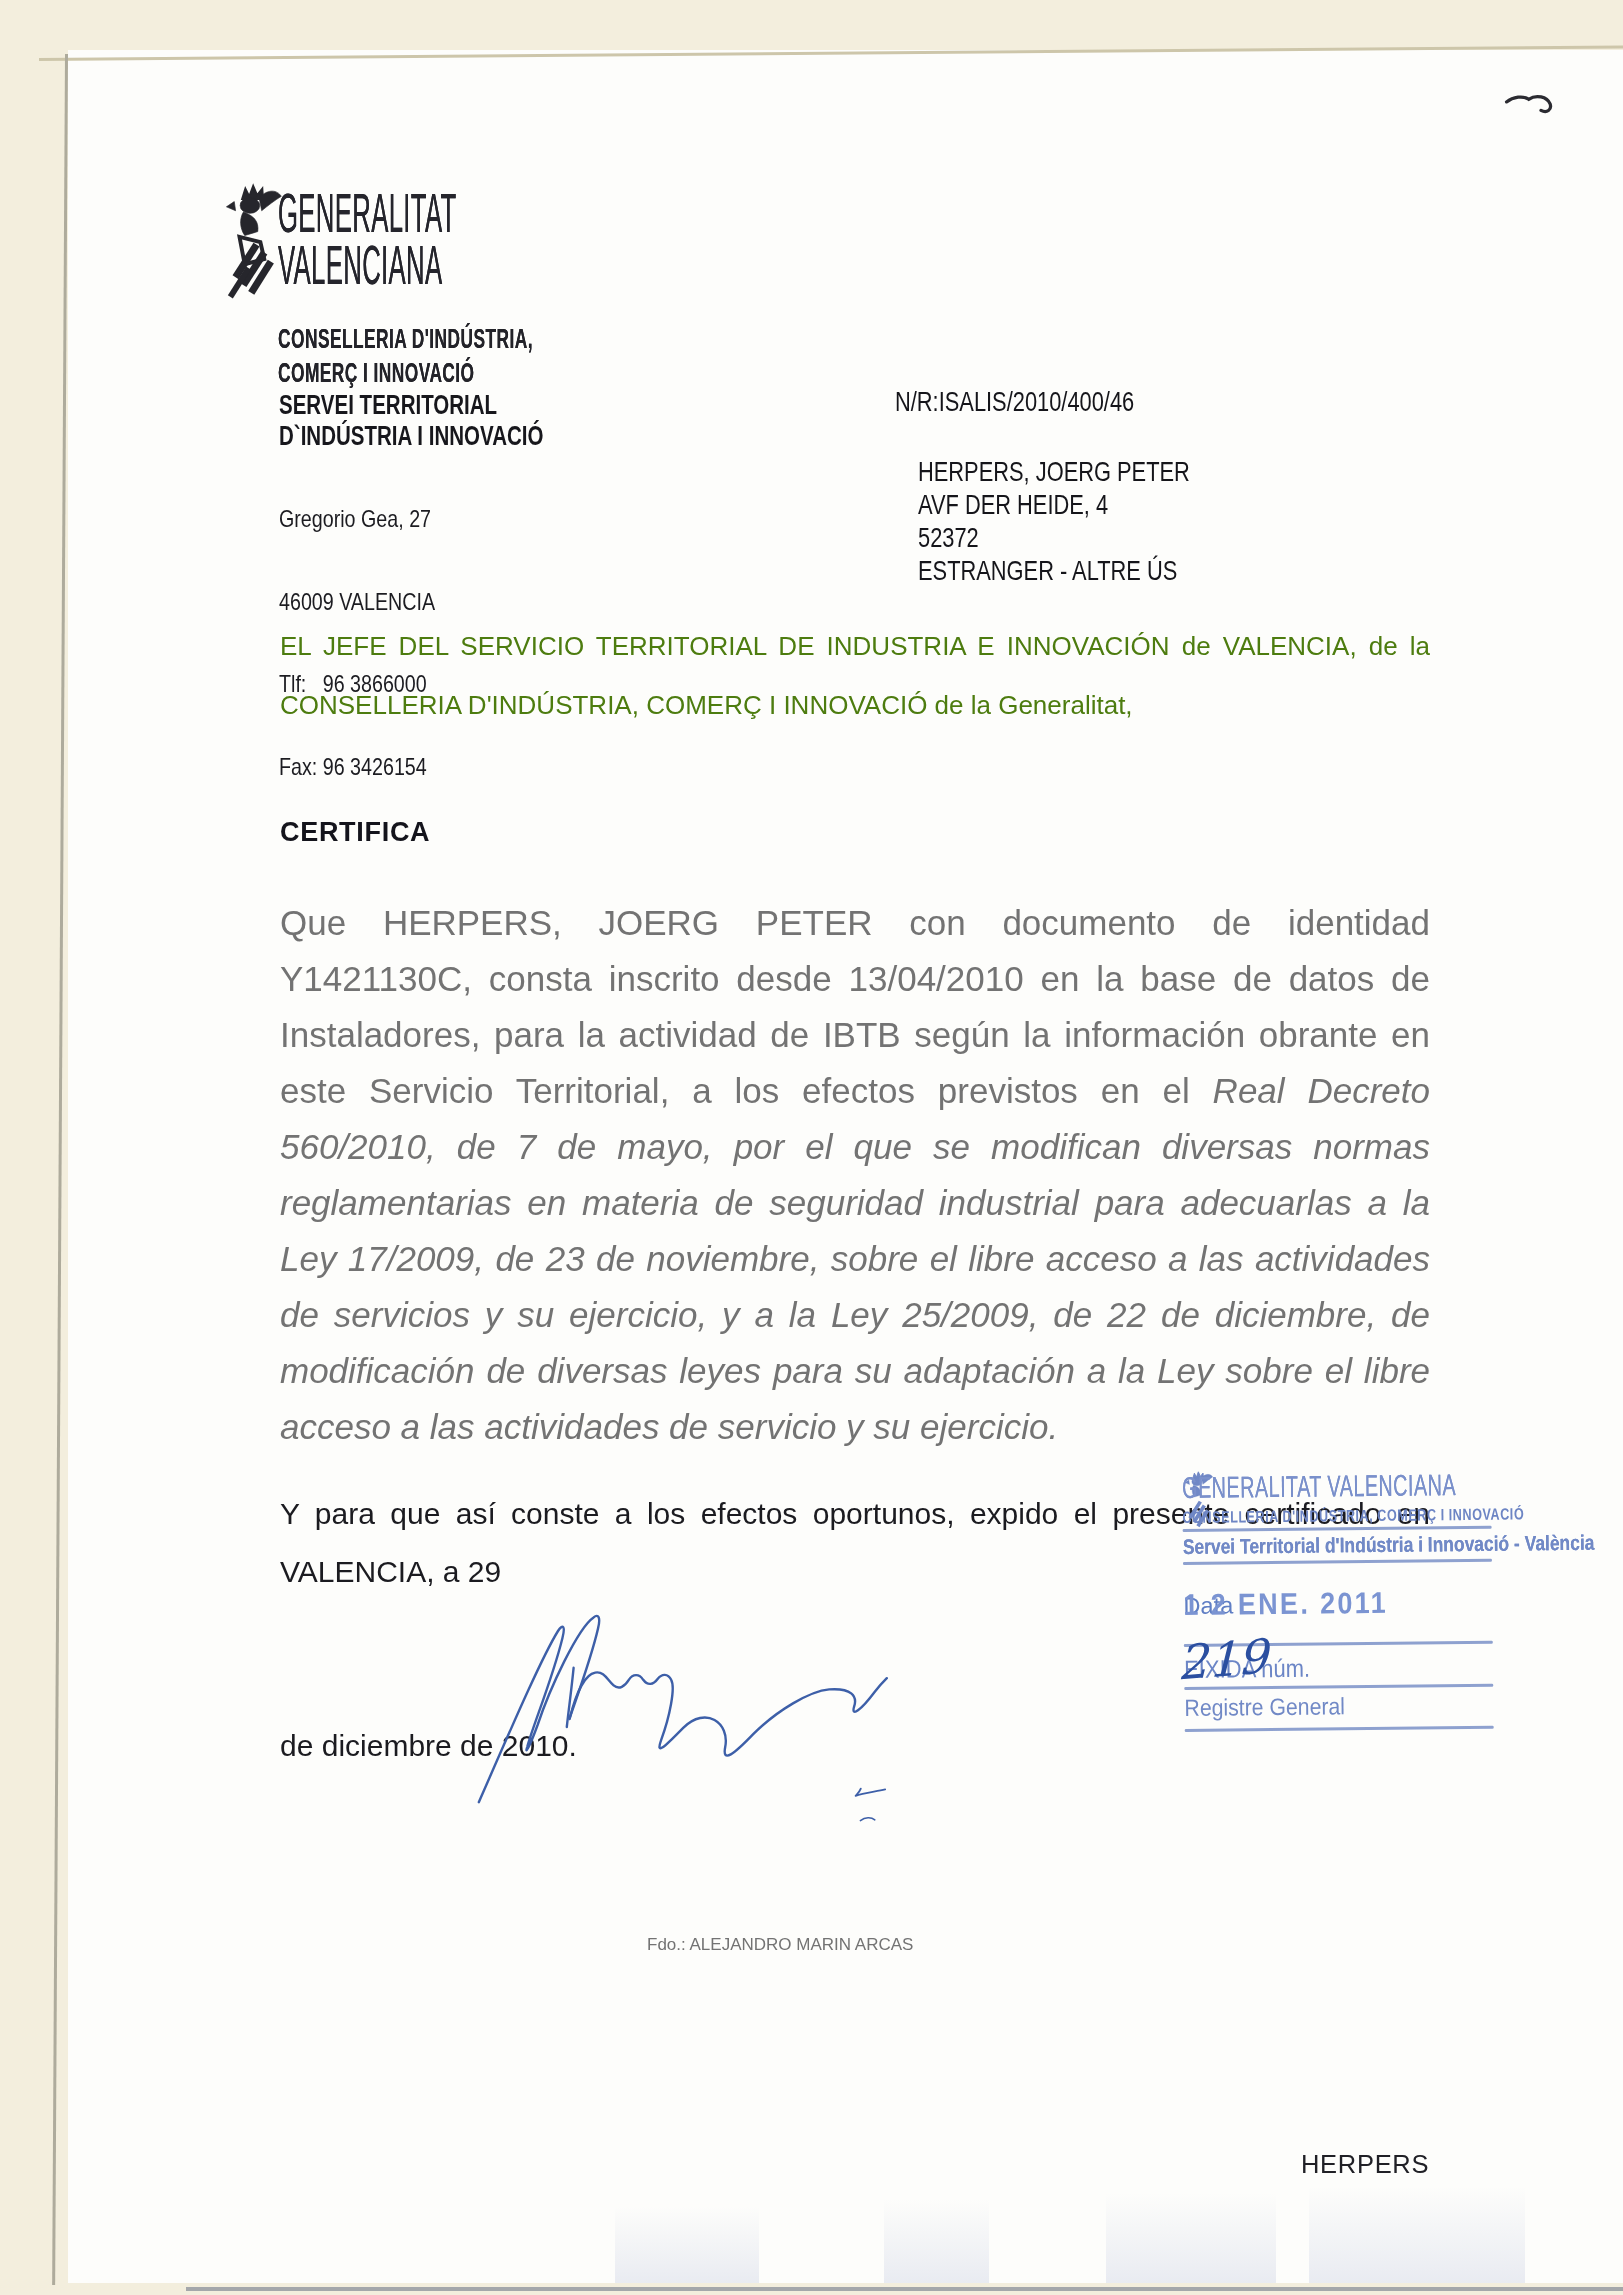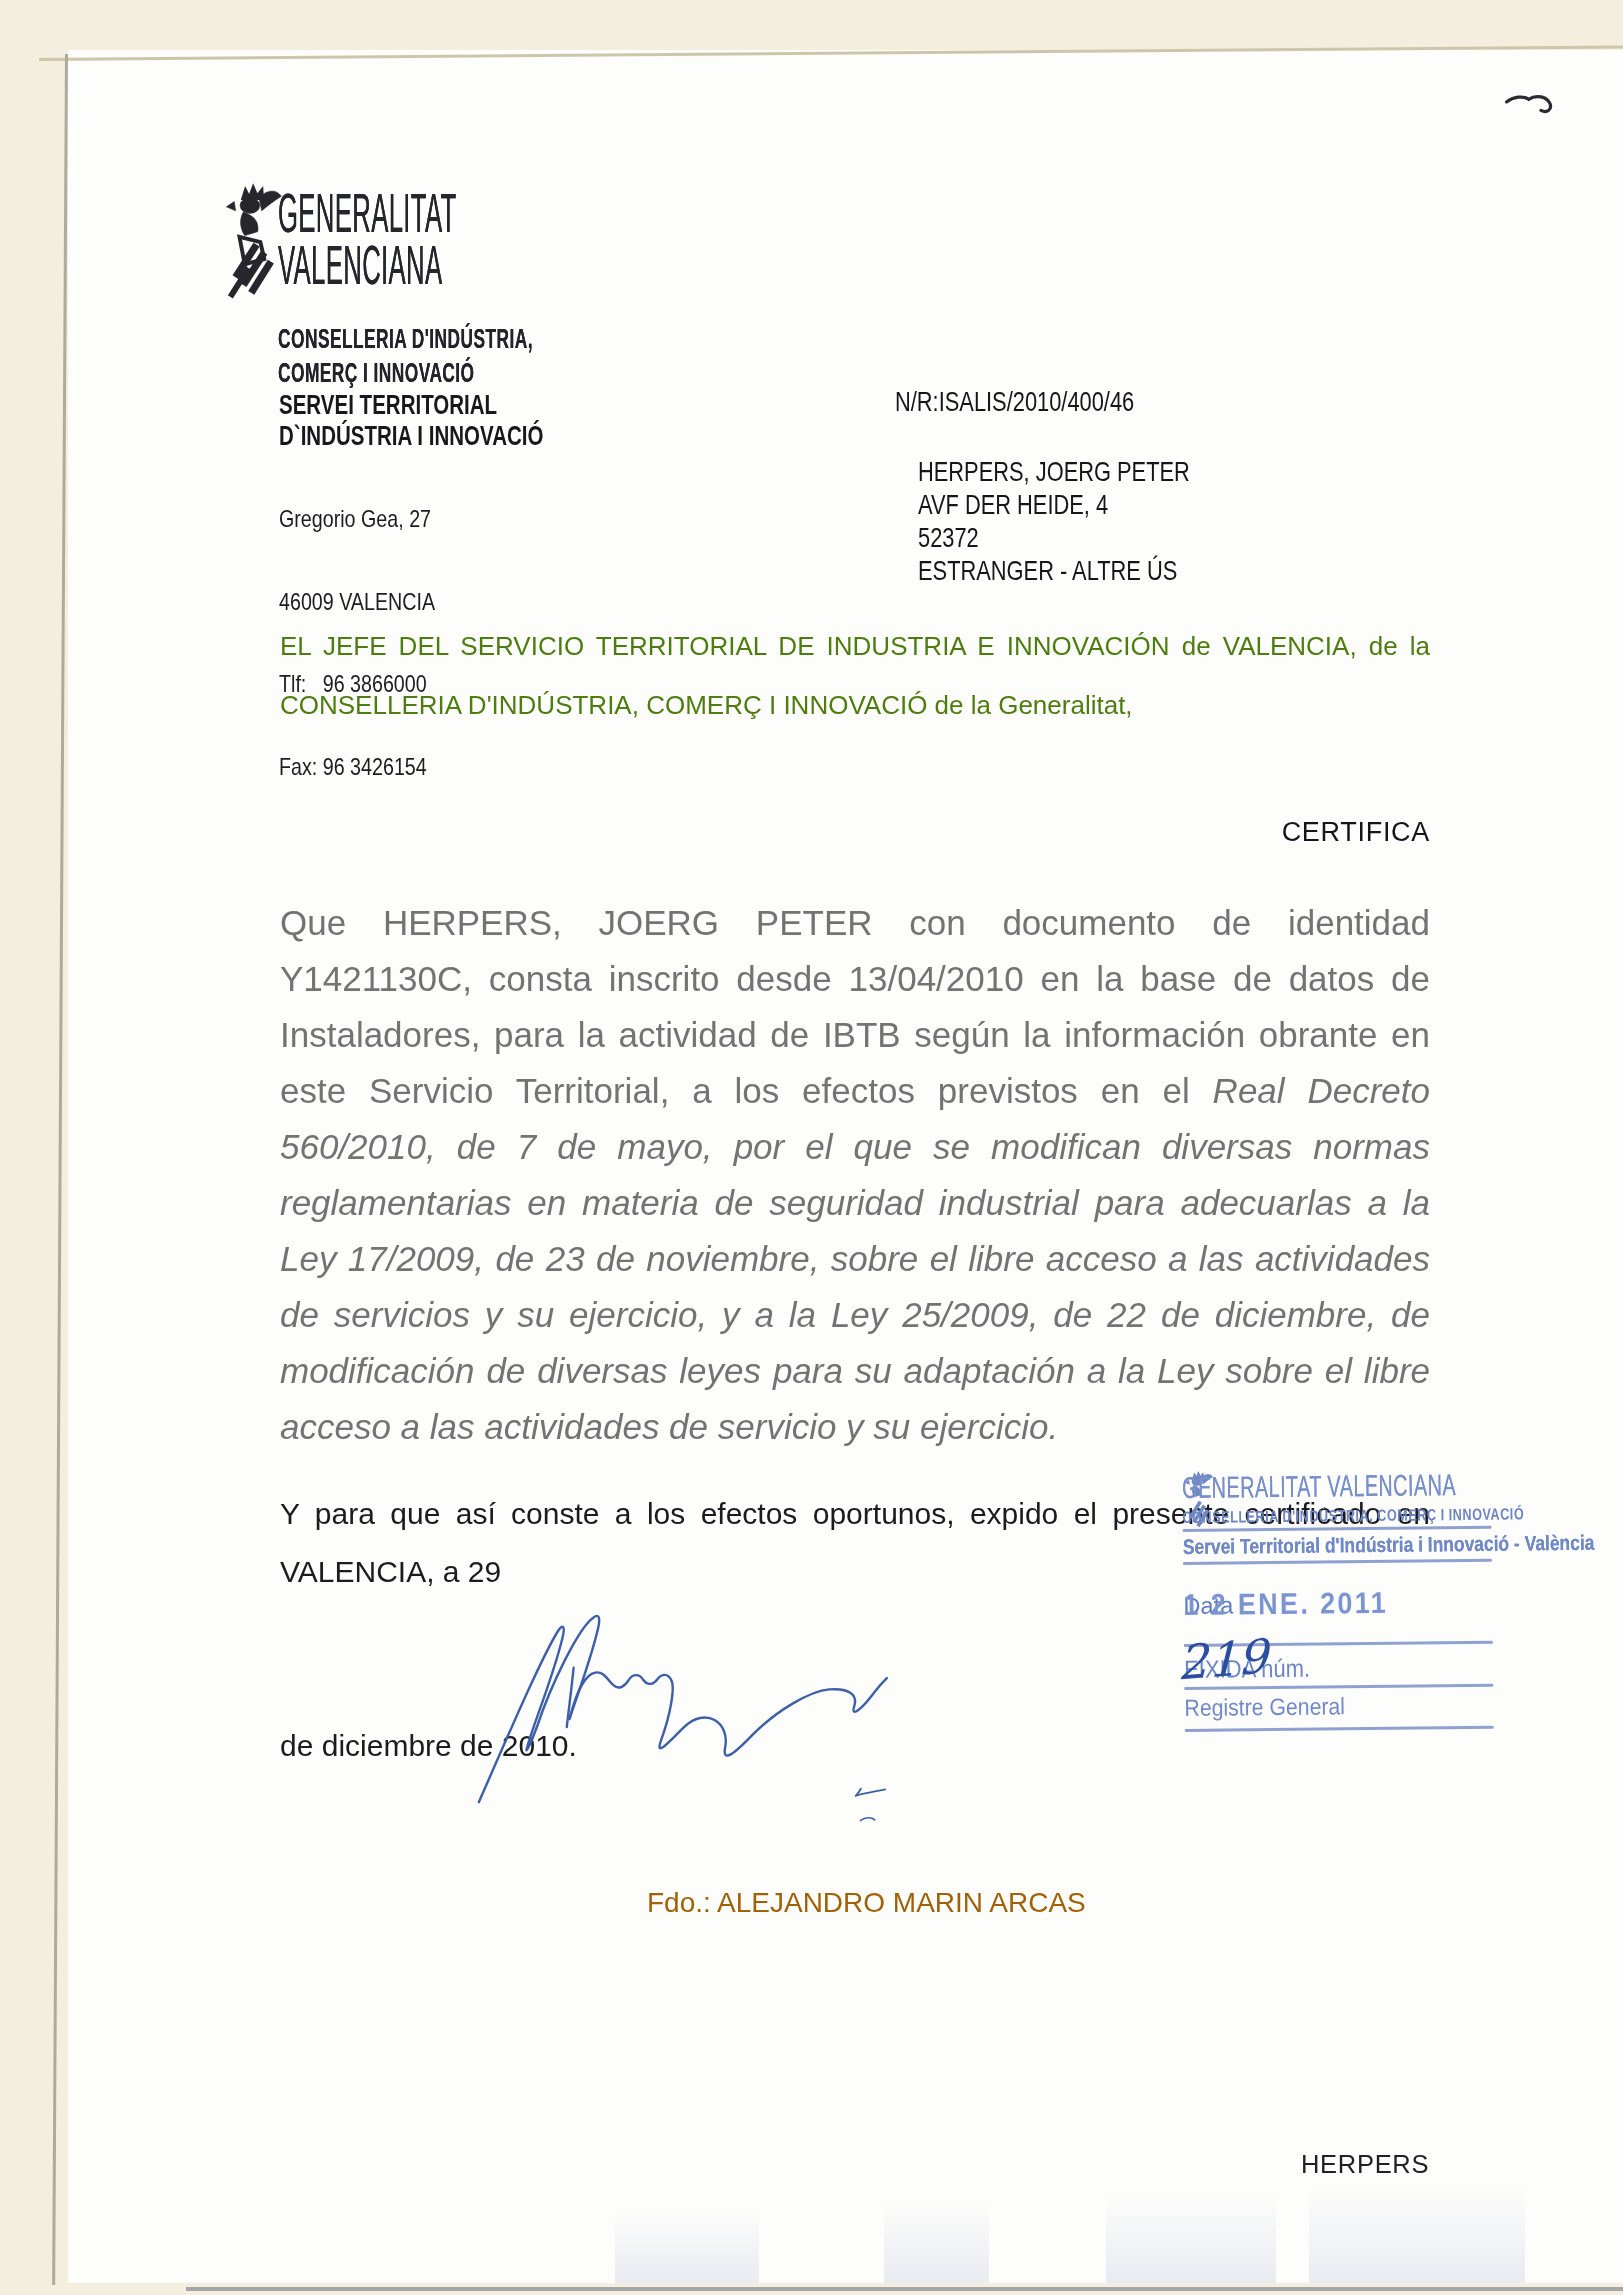--- a/index.html
+++ b/index.html
@@ -54,31 +54,31 @@
   .recipient{
     left:918px;top:455px;font-size:28px;line-height:33px;color:#15151a;
     transform:scaleX(.78);transform-origin:left top;white-space:nowrap;
   }
   
   .col{left:280px;width:1150px;}
   .intro{
     top:617px;font-size:26px;line-height:59px;text-align:justify;color:#4d7c0f;
   }
   .heading{
-    top:817px;font-size:27px;font-weight:normal;letter-spacing:0.7px;text-align:right;color:#14141c;
+    top:817px;font-size:27px;font-weight:bold;letter-spacing:0.7px;text-align:left;color:#14141c;
   }
   .cert{
     top:895px;font-size:35px;line-height:56px;text-align:justify;color:#737373;
   }
   .cert .it{font-style:italic;}
   .closing{
     top:1369px;font-size:30px;line-height:58px;text-align:justify;color:#1b1b20;white-space:pre-wrap;
   }
   .signer{
-    left:647px;top:1887px;font-size:28px;color:#a16207;white-space:nowrap;
+    left:647px;top:1935px;font-size:17px;color:#737373;white-space:nowrap;
   }
   .footer-code{
     left:1301px;top:2150px;font-size:25.5px;letter-spacing:0.7px;color:#202026;
   }
   
   #stamp{
     left:1182px;top:1470px;width:315px;height:270px;
     transform:rotate(-0.6deg);transform-origin:left top;
     color:#6f87c5;
   }

